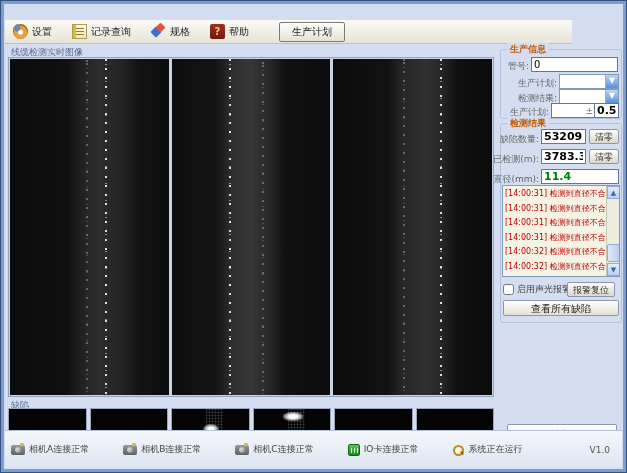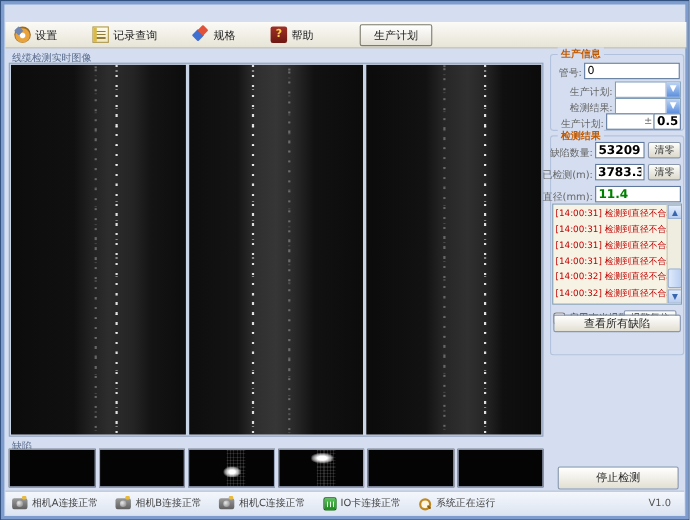--- a/index.html
+++ b/index.html
@@ -20,24 +20,24 @@
   .app-icon { width:12px; height:12px; border-radius:50%;
     background:radial-gradient(circle at 35% 30%, #b8f09a, #3fae3f 60%, #1d7a1d); margin-right:4px; flex:none;}
   .title-text { font-size:10px; font-weight:bold; text-shadow:1px 1px 1px #33517e; flex:1;
     white-space:nowrap; overflow:hidden;}
   .win-btns { display:flex; gap:2px; }
   .win-btn { width:17px; height:14px; font-size:9px; line-height:12px; text-align:center;
     color:#26415f; background:linear-gradient(180deg,#d9e2f2,#a9bbd8); border:1px solid #8398bb;
     border-radius:2px; cursor:default;}
   
   #toolbar {
-    position:absolute; left:4px; top:19px; width:619px; height:24px;
+    position:absolute; left:4px; top:19px; width:567px; height:24px;
     background:linear-gradient(180deg,#fbfaf6,#e7e4d7);
     border-bottom:1px solid #c2bfae;
-    display:flex; align-items:center; gap:32px; padding:0 8px;
+    display:flex; align-items:center; gap:20px; padding:0 8px;
   }
   .tb-btn { display:flex; align-items:center; gap:4px; font-size:10px; color:#222; cursor:default; }
   .tb-ico { width:15px; height:15px; position:relative; display:inline-block; }
   .ico-settings { background:radial-gradient(circle at 50% 55%, #fff 0 2px, #e8a33d 3px 6px, #9a6a1f 7px); border-radius:50%; }
   .ico-settings::after{ content:""; position:absolute; left:1px; top:1px; width:6px; height:6px;
     background:#6f86b0; border-radius:1px; transform:rotate(45deg); }
   .ico-records { background:linear-gradient(180deg,#fffbe8,#efe7c0); border:1px solid #b09a4e; }
   .ico-records::before { content:""; position:absolute; left:2px; top:3px; width:9px; height:8px;
     background:repeating-linear-gradient(180deg,#8f7b3a 0 1px,transparent 1px 3px); }
   .ico-records::after { content:""; position:absolute; left:0; top:0; bottom:0; width:3px; background:#d9b94a; }
@@ -111,23 +111,23 @@
   #scr-thumb { position:absolute; left:0; bottom:14px; width:13px; height:18px;
     background:linear-gradient(90deg,#dfeafb,#b9cef0); border:1px solid #93abd4; border-radius:2px; }
   
   #alarm-row { position:absolute; left:502px; top:281px; width:118px; height:15px; display:flex; align-items:center; }
   #alarm-check { width:11px; height:11px; margin-right:3px; }
   #alarm-label { font-size:9px; color:#444; }
   
   .big-btn { position:absolute; font-size:10px; color:#222; text-align:center;
     background:linear-gradient(180deg,#ffffff,#e2dfd2); border:1px solid #8a97ad; border-radius:2px; cursor:default; }
   
-  #statusbar { position:absolute; left:4px; right:4px; bottom:4px; height:22px;
+  #statusbar { position:absolute; left:4px; right:4px; bottom:4px; height:38px;
     background:linear-gradient(180deg,#f4f7fc,#dde5f2); border-top:1px solid #b6c2d8;
-    display:flex; align-items:center; gap:16px; padding:0 6px; }
+    display:flex; align-items:center; gap:34px; padding:0 6px; }
   .sb-item { display:flex; align-items:center; gap:4px; font-size:9px; color:#444; }
   .cam-ico { width:14px; height:10px; background:linear-gradient(180deg,#9a9a9a,#5f5f5f); border-radius:2px; position:relative; }
   .cam-ico::before { content:""; position:absolute; left:4px; top:2px; width:6px; height:6px; border-radius:50%;
     background:radial-gradient(circle at 35% 35%, #e8e8e8, #777); }
   .cam-ico::after { content:""; position:absolute; right:1px; top:-2px; width:4px; height:3px; background:#e7b93c; border-radius:1px; }
   .io-ico { width:12px; height:12px; background:linear-gradient(180deg,#58c858,#1e8a1e); border:1px solid #156515;
     border-radius:2px; position:relative; }
   .io-ico::before { content:""; position:absolute; left:2px; top:3px; width:7px; height:5px;
     background:repeating-linear-gradient(90deg,#eaffea 0 1px,transparent 1px 3px); }
   .mag-ico { width:12px; height:12px; position:relative; }
@@ -233,21 +233,21 @@
       <span id="scr-thumb"></span>
       <span class="scr-btn" id="scr-down">▼</span>
     </div>
   </div>
 
   <div id="alarm-row">
     <input type="checkbox" id="alarm-check" style="">
     <span id="alarm-label">启用声光报警</span>
   </div>
   <span class="mini-btn" style="left:566px; top:281px; width:48px; line-height:14px;">报警复位</span>
-  <span class="big-btn" style="left:502px; top:285px; width:116px; height:16px; line-height:15px;">查看所有缺陷</span>
+  <span class="big-btn" style="left:502px; top:299px; width:116px; height:16px; line-height:15px;">查看所有缺陷</span>
 
   <span class="big-btn" style="left:506px; top:423px; width:110px; height:21px; line-height:20px;">停止检测</span>
 
   <div id="statusbar">
     <span class="sb-item">
       <span class="cam-ico"></span>
       <span>相机A连接正常</span>
     </span>
     <span class="sb-item">
       <span class="cam-ico"></span>

